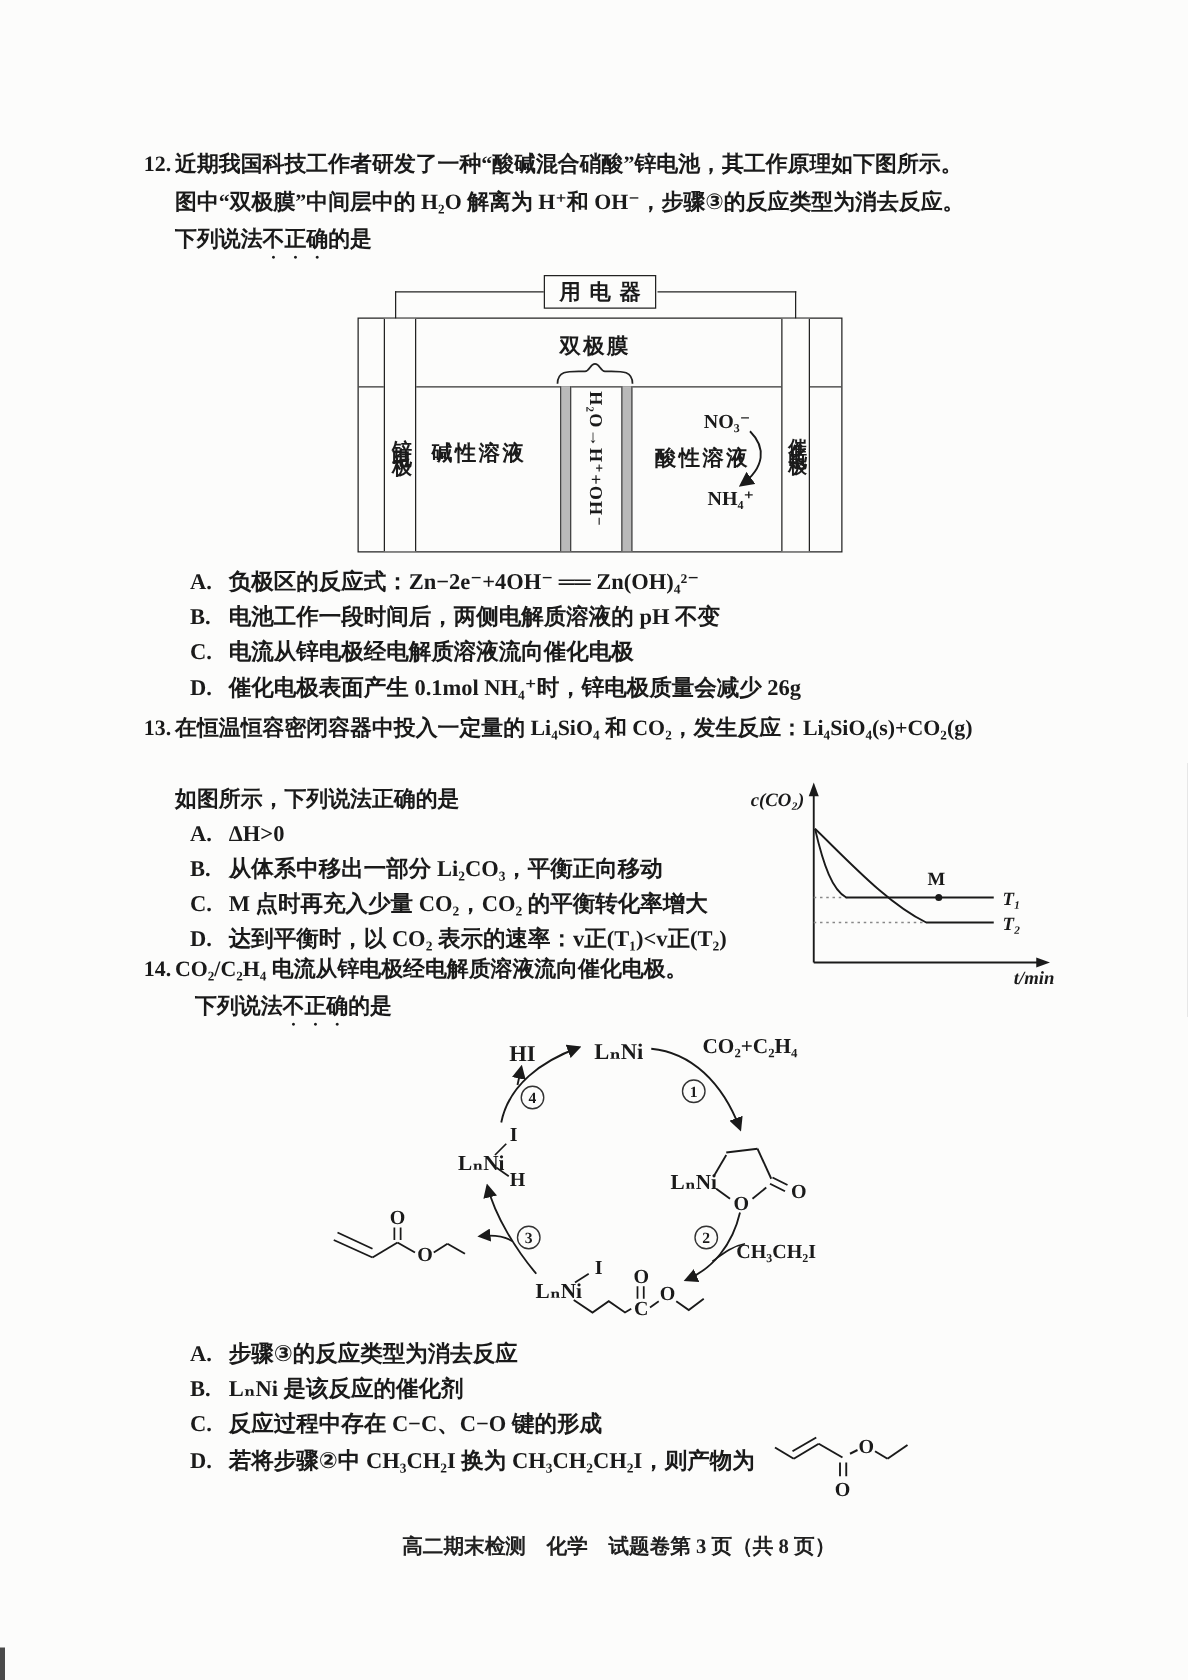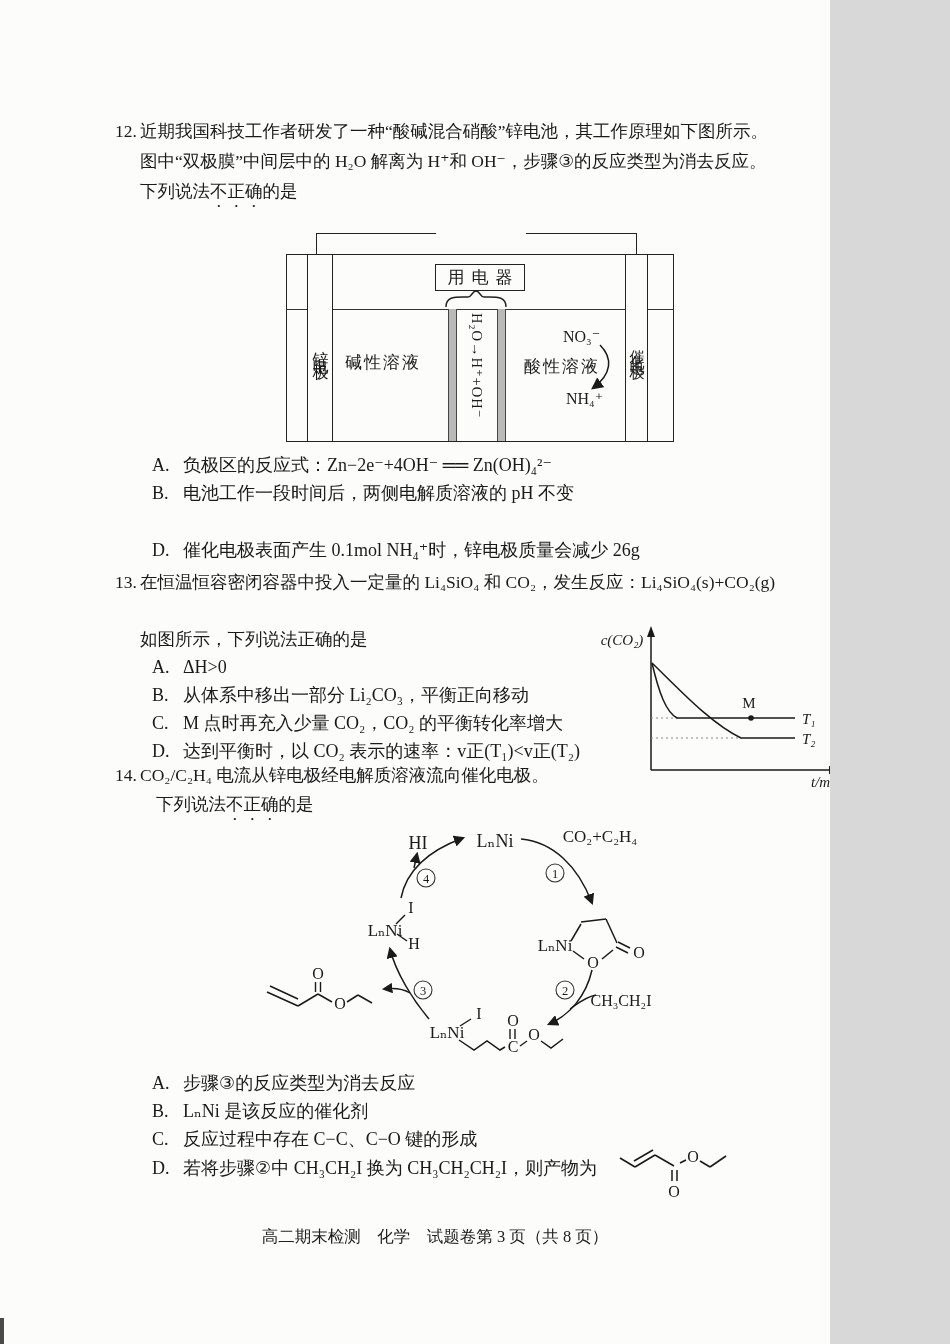--- a/index.html
+++ b/index.html
@@ -1,29 +1,29 @@
 <!DOCTYPE html>
 <html><head>
 <meta charset="utf-8">
 <style>
   html,body{margin:0;padding:0;background:#d8d8d8;}
-  .page{position:relative;width:830px;height:1344px;background:#fcfcfb;overflow:hidden;
-        font-family:"Liberation Serif","DejaVu Serif","DejaVu Sans",serif;color:#1a1a1a;}
+  .page{position:relative;width:950px;height:1344px;background:#fcfcfb;overflow:hidden;
+        font-family:"Liberation Serif","DejaVu Serif","DejaVu Sans",serif;color:#1a1a1a;font-weight:bold;}
   .qline{position:absolute;left:115px;font-size:17.5px;white-space:nowrap;line-height:24px;}
   .qline .qnum{display:inline-block;width:25px;}
   .indent{left:140px;}
   .opt{position:absolute;left:152px;font-size:18px;white-space:nowrap;line-height:24px;}
   .opt .olabel{display:inline-block;width:31px;}
   .em-dots{-webkit-text-emphasis:filled dot;-webkit-text-emphasis-position:under;
            text-emphasis:filled dot;text-emphasis-position:under right;}
   
   .bdiag{position:absolute;left:285px;top:218px;width:392px;height:230px;font-size:17px;}
   .devbox{position:absolute;left:150px;top:2px;width:90px;height:27px;border:1.8px solid #222;
           background:#fcfcfb;display:flex;align-items:center;justify-content:center;
-          letter-spacing:7px;padding-left:7px;box-sizing:border-box;z-index:3;margin-top:44px;}
+          letter-spacing:7px;padding-left:7px;box-sizing:border-box;z-index:3;}
   .wireL{position:absolute;left:31px;top:15px;width:119px;height:21px;
          border-top:1.7px solid #222;border-left:1.7px solid #222;}
   .wireR{position:absolute;left:241px;top:15px;width:110px;height:21px;
          border-top:1.7px solid #222;border-right:1.7px solid #222;}
   .tank{position:absolute;left:1px;top:36px;width:386px;height:186px;border:1.9px solid #222;}
   .lq{position:absolute;left:0;top:54px;width:100%;border-top:1.4px solid #333;}
   .elec{position:absolute;top:0;bottom:0;background:#fcfcfb;border-left:1.7px solid #222;
         border-right:1.7px solid #222;display:flex;align-items:center;justify-content:center;}
   .elec span{writing-mode:vertical-rl;text-orientation:upright;letter-spacing:7px;font-size:16px;}
   .elecL{left:20px;width:24px;}
@@ -85,20 +85,21 @@
       </div>
       <div class="soln" style="left:40px;top:96px;width:112px;text-align:center">碱性溶液</div>
       <div class="soln" style="left:218px;top:100px;width:114px;text-align:center">酸性溶液</div>
       <div class="ion" style="left:276px;top:72px">NO₃⁻</div>
       <div class="ion" style="left:279px;top:134px">NH₄⁺</div>
     </div>
   </div>
 
   <div class="opt" style="top:453px"><span class="olabel">A.</span><span>负极区的反应式：Zn−2e⁻+4OH⁻ ══ Zn(OH)₄²⁻</span></div>
   <div class="opt" style="top:481px"><span class="olabel">B.</span><span>电池工作一段时间后，两侧电解质溶液的 pH 不变</span></div>
+  <div class="opt" style="top:509px"><span class="olabel">C.</span><span>电流从锌电极经电解质溶液流向催化电极</span></div>
   <div class="opt" style="top:538px"><span class="olabel">D.</span><span>催化电极表面产生 0.1mol NH₄⁺时，锌电极质量会减少 26g</span></div>
 
   <div class="qline" style="top:570px">
     <span class="qnum">13.</span><span>在恒温恒容密闭容器中投入一定量的 Li₄SiO₄ 和 CO₂，发生反应：Li₄SiO₄(s)+CO₂(g)</span>
   </div>
   <div class="qline indent" style="top:627px">
     <span>如图所示，下列说法正确的是</span>
   </div>
 
   <div class="opt" style="top:655px"><span class="olabel">A.</span><span>ΔH&gt;0</span></div>

